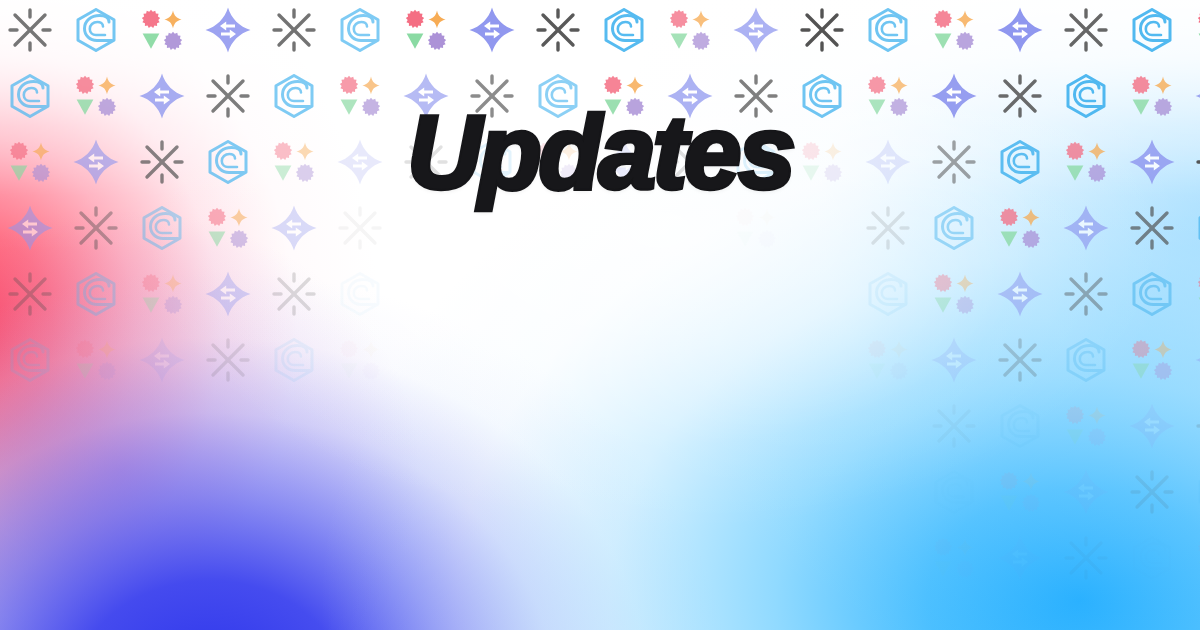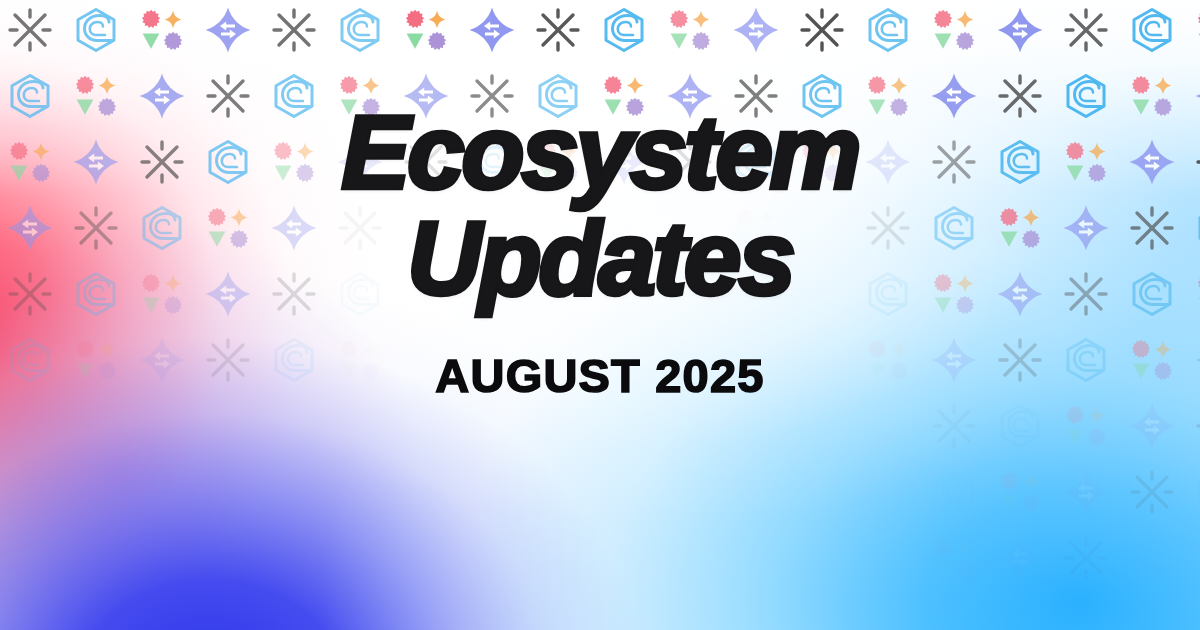--- a/index.html
+++ b/index.html
@@ -1338,18 +1338,16 @@
     <polygon points="13.00,3.80 14.76,5.85 17.28,4.85 17.88,7.49 20.57,7.77 19.88,10.39 22.13,11.89 20.31,13.89 21.60,16.26 19.06,17.18 19.10,19.89 16.42,19.52 15.20,21.93 13.00,20.36 10.80,21.93 9.58,19.52 6.90,19.89 6.94,17.18 4.40,16.26 5.69,13.89 3.87,11.89 6.12,10.39 5.43,7.77 8.12,7.49 8.72,4.85 11.24,5.85" fill="#f4697f"></polygon>
     <path d="M35 4.5 C36.3 10 38.6 12.3 43.6 13.4 C38.6 14.6 36.3 16.9 35 22.3
              C33.7 16.9 31.4 14.6 26.4 13.4 C31.4 12.3 33.7 10 35 4.5 Z" fill="#f7a94f"></path>
     <path d="M4.6 27.4 L21.4 27.4 L13 42.8 Z" fill="#86d9a0"></path>
     <polygon points="35.00,25.80 36.76,27.85 39.28,26.85 39.88,29.49 42.57,29.77 41.88,32.39 44.13,33.89 42.31,35.89 43.60,38.26 41.06,39.18 41.10,41.89 38.42,41.52 37.20,43.93 35.00,42.36 32.80,43.93 31.58,41.52 28.90,41.89 28.94,39.18 26.40,38.26 27.69,35.89 25.87,33.89 28.12,32.39 27.43,29.77 30.12,29.49 30.72,26.85 33.24,27.85" fill="#a98fd6"></polygon>
   </svg>
       </div>
     </div>
 
   <div id="text-block">
-    <div class="headline line2">Ecosystem</div>
     <div class="headline line3">Updates</div>
-    <div id="subtitle">AUGUST 2025</div>
   </div>
 
 </div>
 
 </body></html>

